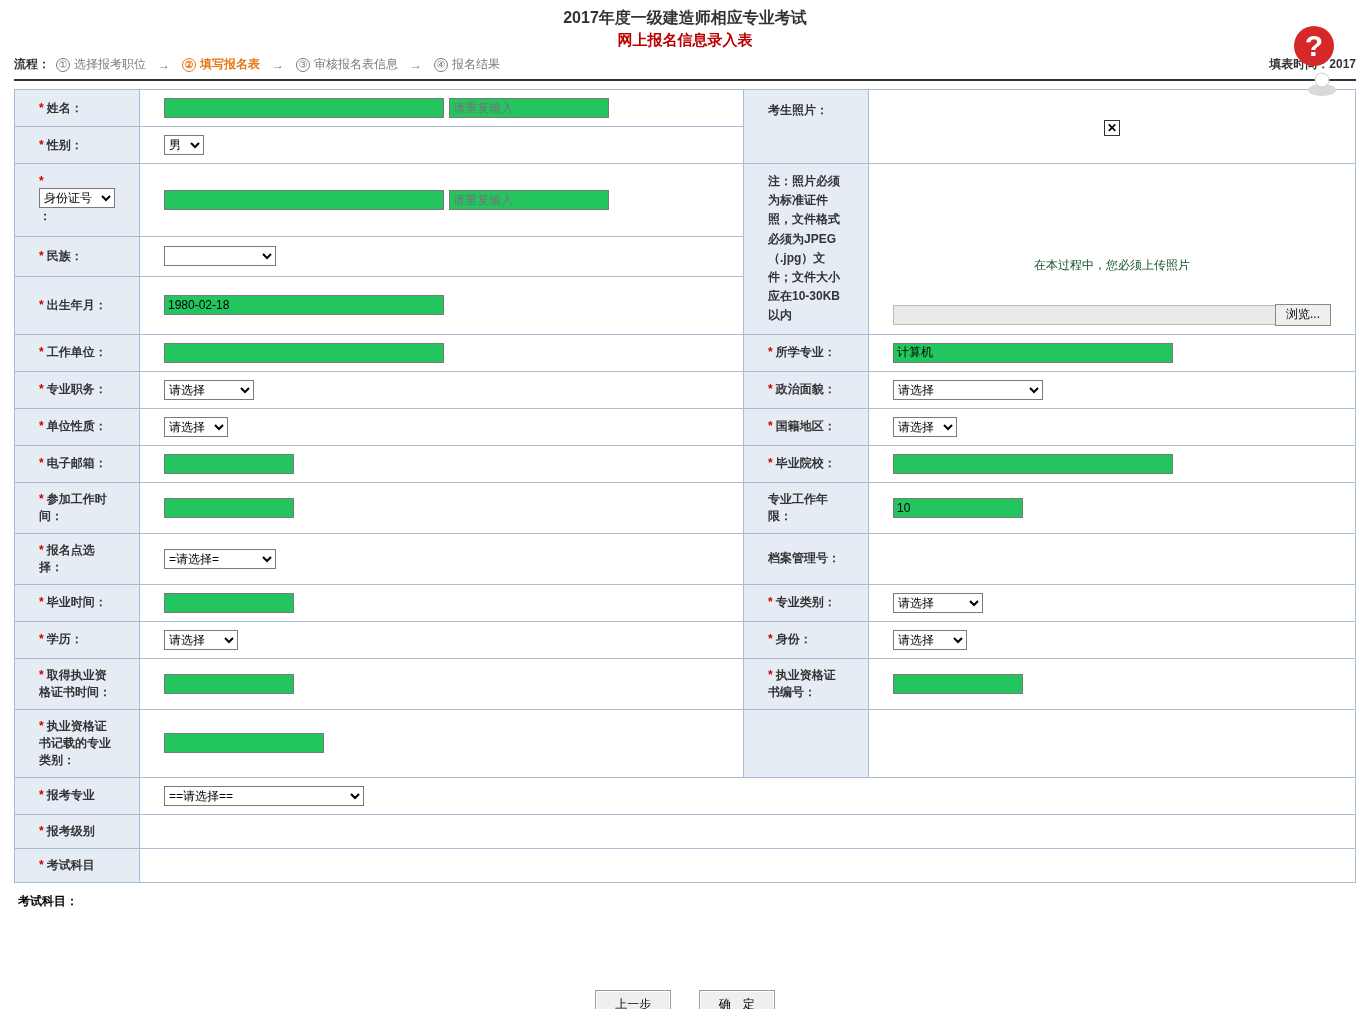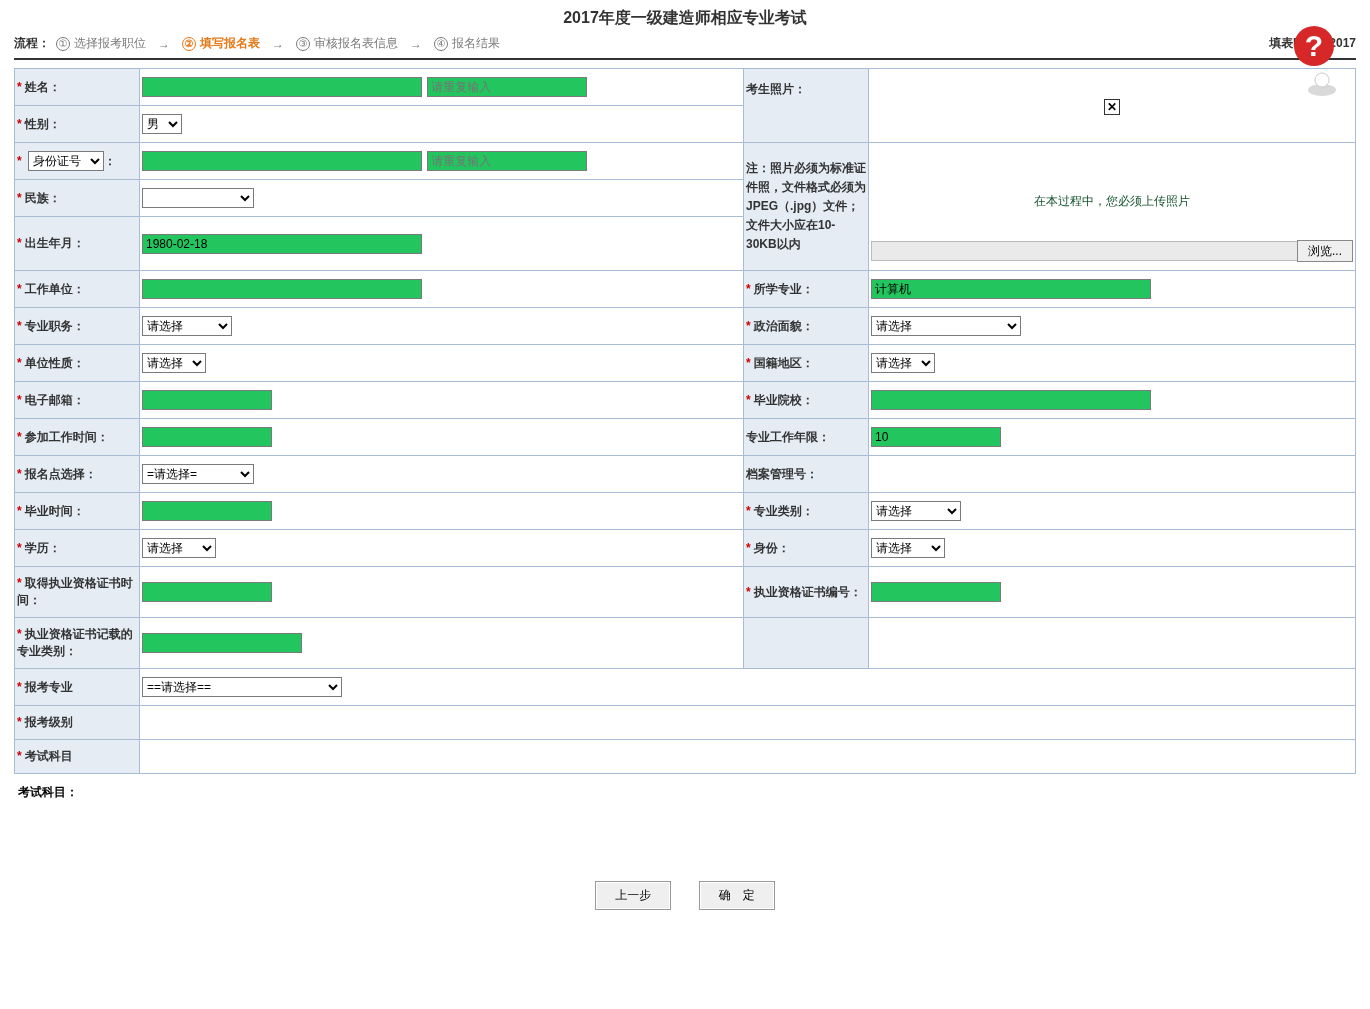--- a/index.html
+++ b/index.html
@@ -38,21 +38,21 @@
     .hr-sep { border-top: 2px solid #333; margin: 2px 14px 8px 14px; }
 
     .form-table {
       width: calc(100% - 28px);
       margin: 0 14px;
       border-collapse: collapse;
       table-layout: fixed;
     }
     .form-table td {
       border: 1px solid #a9bcd6;
-      padding: 8px 2px;
+      padding: 8px 24px;
       vertical-align: middle;
       font-size: 12px;
     }
     .label-cell {
       background: #e5ecf4;
       font-weight: bold;
       color: #333;
       white-space: normal;
     }
     .req { color: #c00; display: inline-block; margin-right: 3px; }
@@ -124,20 +124,21 @@
   <svg viewBox="0 0 70 80">
     <circle cx="30" cy="26" r="20" fill="#d62828"></circle>
     <text x="30" y="36" text-anchor="middle" font-size="30" fill="#fff" font-weight="bold">?</text>
     <ellipse cx="38" cy="70" rx="14" ry="6" fill="#d9d9d9"></ellipse>
     <circle cx="38" cy="60" r="7" fill="#fff" stroke="#ccc"></circle>
   </svg>
 </div>
 
 <div class="header">
   <div class="title">2017年度一级建造师相应专业考试</div>
+  <div class="subtitle">网上报名信息录入表</div>
 </div>
 
 <div class="flow-bar">
   <span class="label">流程：</span>
   <span class="flow-step">
       <span class="circled">①</span>
       <span>选择报考职位</span>
     </span>
   <span class="flow-arrow">→</span>
   <span class="flow-step active">

